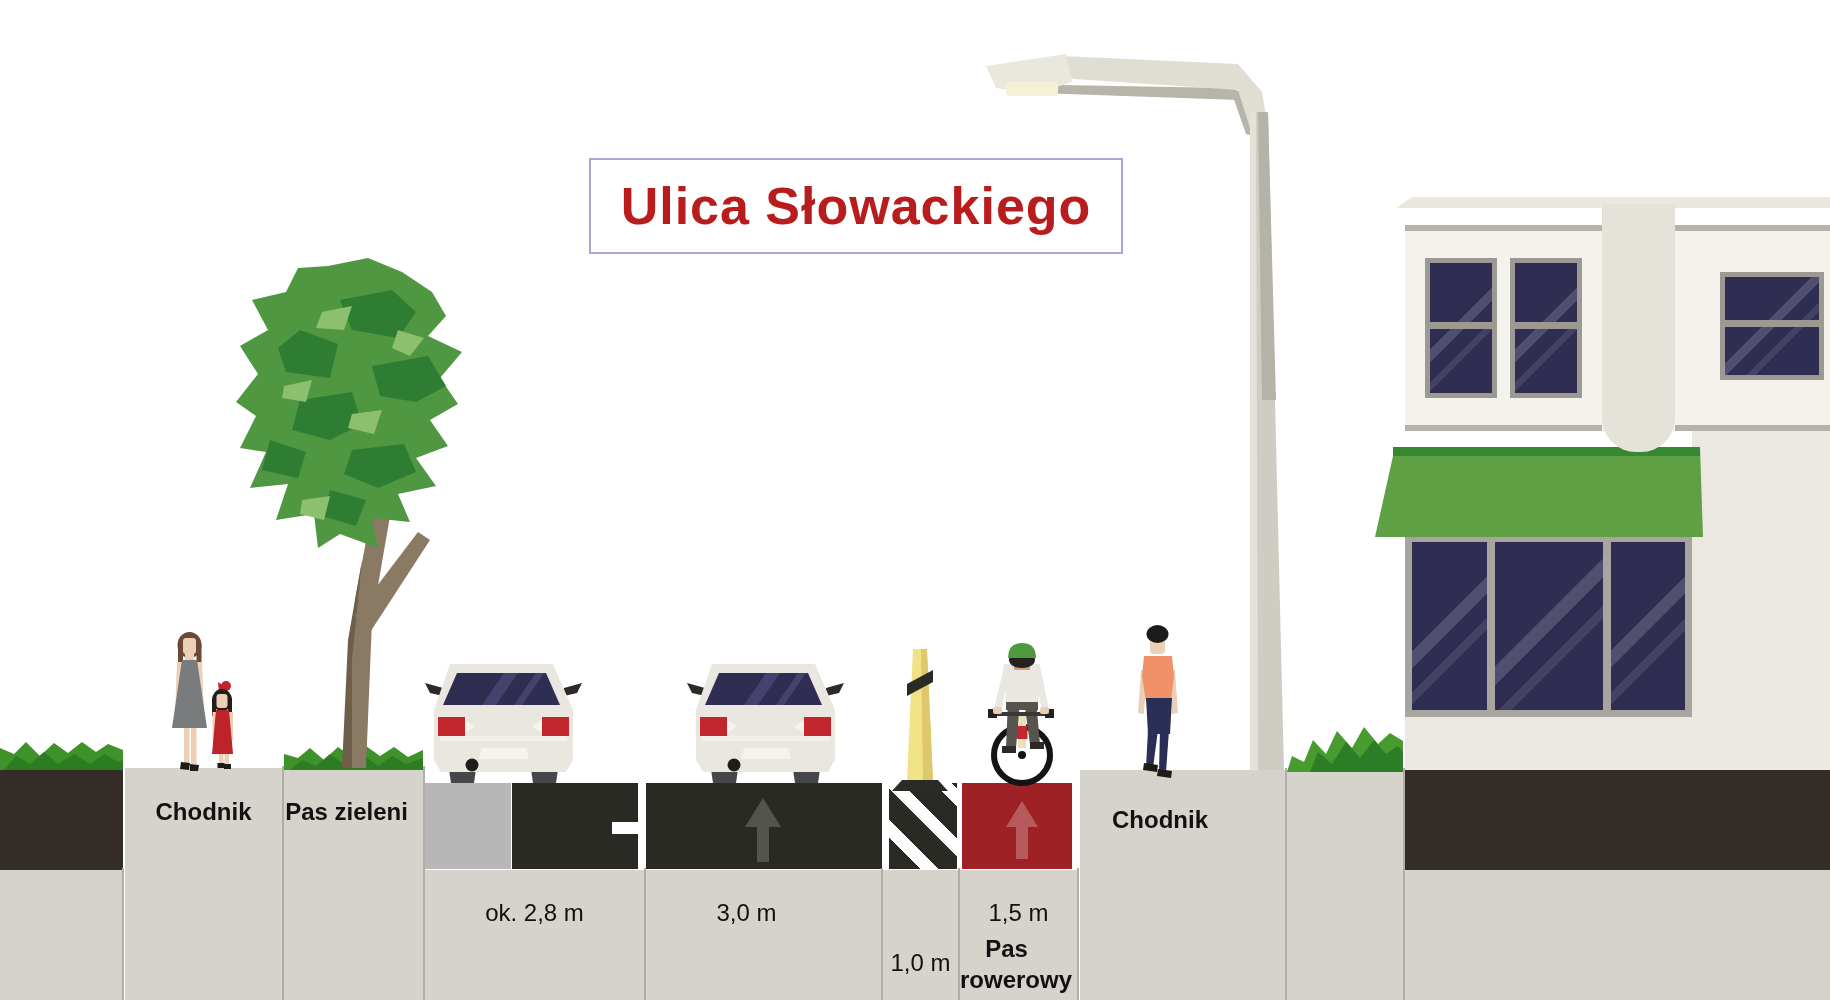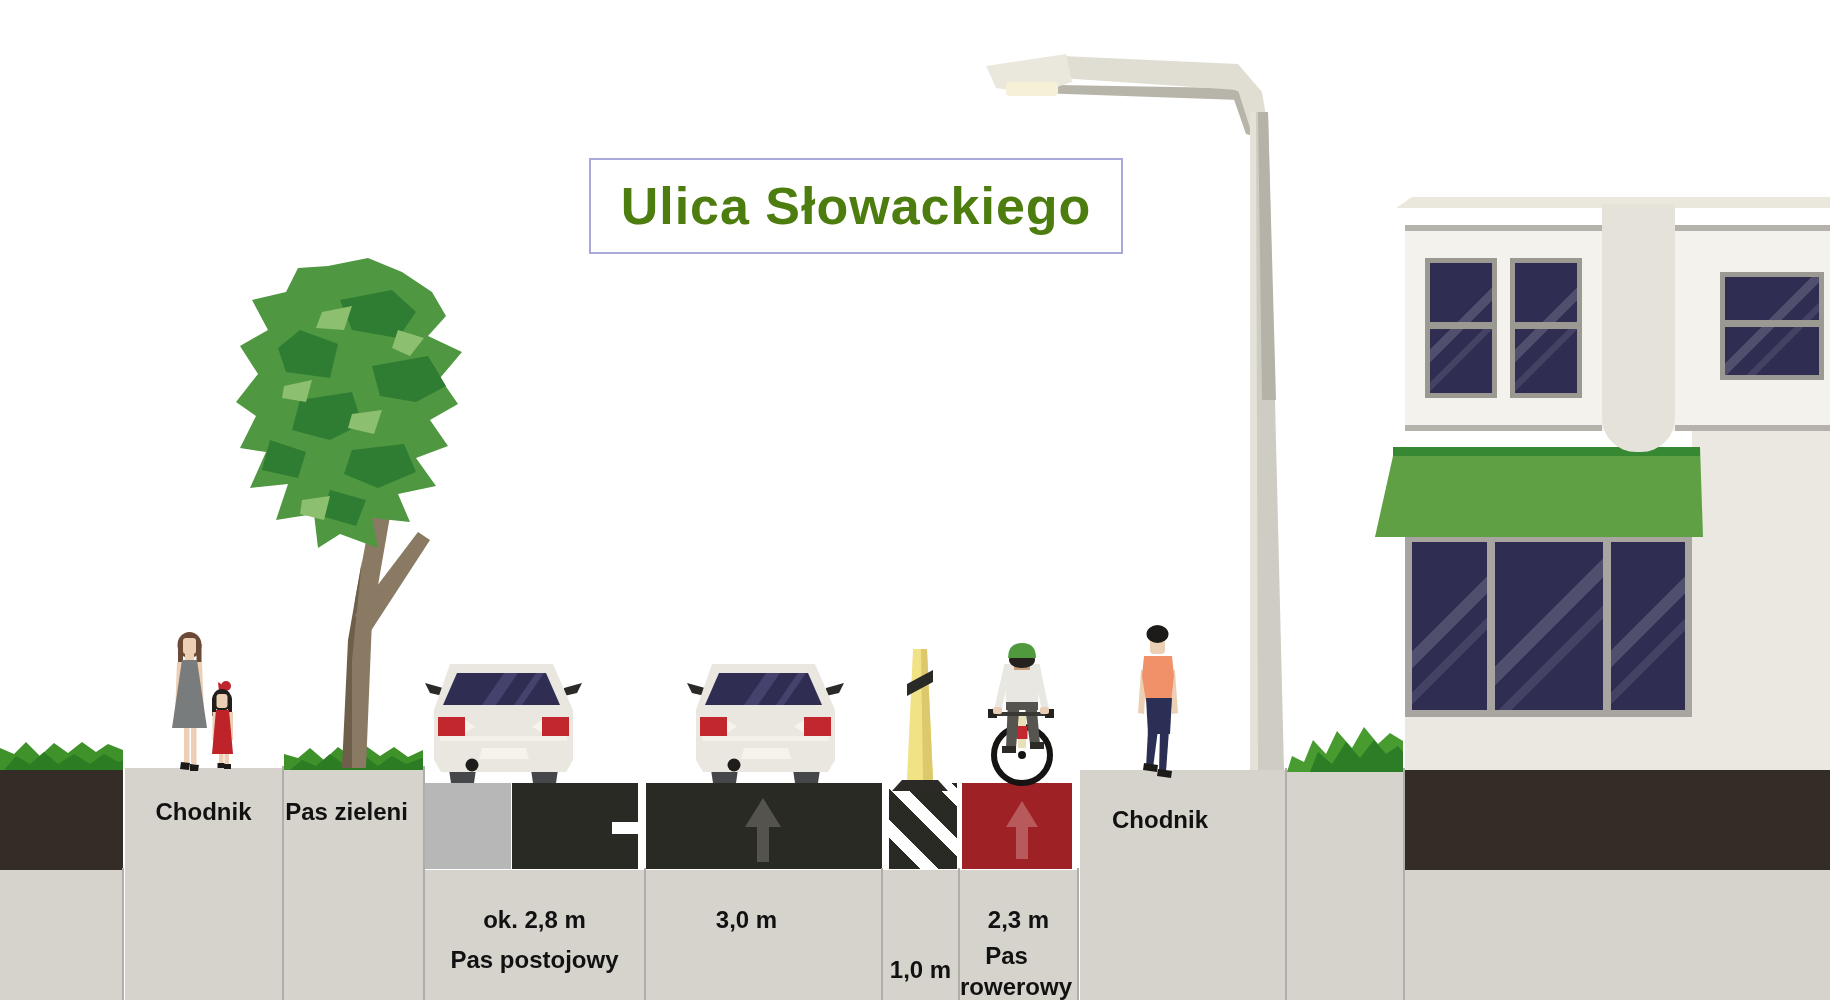--- a/index.html
+++ b/index.html
@@ -11,26 +11,26 @@
   .soil{background:#342c26;}
   .asphalt{background:#2a2a25;}
   .pgray{background:#b7b7b7;}
   .redlane{background:#9e2126;}
   .divider{background:#b1aea9;width:2px;}
   .buffer-stripes{background-color:#2a2a25;
      background-image:repeating-linear-gradient(45deg, rgba(0,0,0,0) 0 22px, #ffffff 22px 35px);}
   .notch{background:#ffffff;}
   
   .seg-label{color:#111;font-weight:bold;font-size:24px;text-align:center;white-space:nowrap;}
-  .cell-label{color:#111;font-weight:bold;font-size:24px;text-align:center;line-height:40px;margin-top:7px;}
+  .cell-label{color:#111;font-weight:normal;font-size:24px;text-align:center;line-height:40px;}
   .wrap-label{color:#111;font-weight:bold;font-size:24px;text-align:center;line-height:31px;white-space:normal;}
   
   #title-box{left:589px;top:158px;width:530px;height:92px;background:#fff;border:2px solid #a9a9d9;
      display:flex;align-items:center;justify-content:center;}
-  #title-box span{font-size:52px;font-weight:bold;color:#4d7c0f;letter-spacing:1px;white-space:nowrap;}
+  #title-box span{font-size:52px;font-weight:bold;color:#b91c1c;letter-spacing:1px;white-space:nowrap;}
   
   #credit{left:1398px;top:968px;width:350px;text-align:right;color:#7d7dbd;font-weight:bold;font-size:21px;}
   
   .bldg-frame{background:#9c9993;}
   .bldg-glass{position:absolute;background:#2f2d52;
      background-image:linear-gradient(135deg, rgba(0,0,0,0) 45%, rgba(255,255,255,0.16) 45% 52%, rgba(0,0,0,0) 52% 62%, rgba(255,255,255,0.10) 62% 67%, rgba(0,0,0,0) 67%);}
   .bldg-bar{position:absolute;background:#9c9993;left:0;right:0;height:7px;}
   svg{display:block;}
 </style>
 </head>
@@ -261,33 +261,32 @@
       <polygon points="1310,772 1318,752 1332,764 1346,742 1360,758 1374,740 1386,754 1398,746 1403,752 1403,772" fill="#2d7c26"></polygon>
     </g>
   </svg>
 
   <div class="abs seg-label" style="left:125px;top:798px;width:157px;">Chodnik</div>
   <div class="abs seg-label" style="left:284px;top:798px;width:125px;">Pas zieleni</div>
   <div class="abs seg-label" style="left:1080px;top:806px;width:160px;">Chodnik</div>
 
   <div class="abs cell-label" style="left:425px;top:893px;width:219px;">
     <div>ok. 2,8 m</div>
-    <div>Pas postojowy</div>
   </div>
 
   <div class="abs cell-label" style="left:646px;top:893px;width:201px;">
     <div>3,0 m</div>
   </div>
 
   <div class="abs cell-label" style="left:883px;top:943px;width:75px;">
     <div>1,0 m</div>
   </div>
 
   <div class="abs" style="left:960px;top:893px;width:117px;">
-    <div class="cell-label" style="position:static;width:117px;">2,3 m</div>
+    <div class="cell-label" style="position:static;width:117px;">1,5 m</div>
     <div class="wrap-label" style="width:93px;">Pas rowerowy</div>
   </div>
 
   <div class="abs" id="title-box">
     <span>Ulica Słowackiego</span>
   </div>
 
 
 </div>
 

